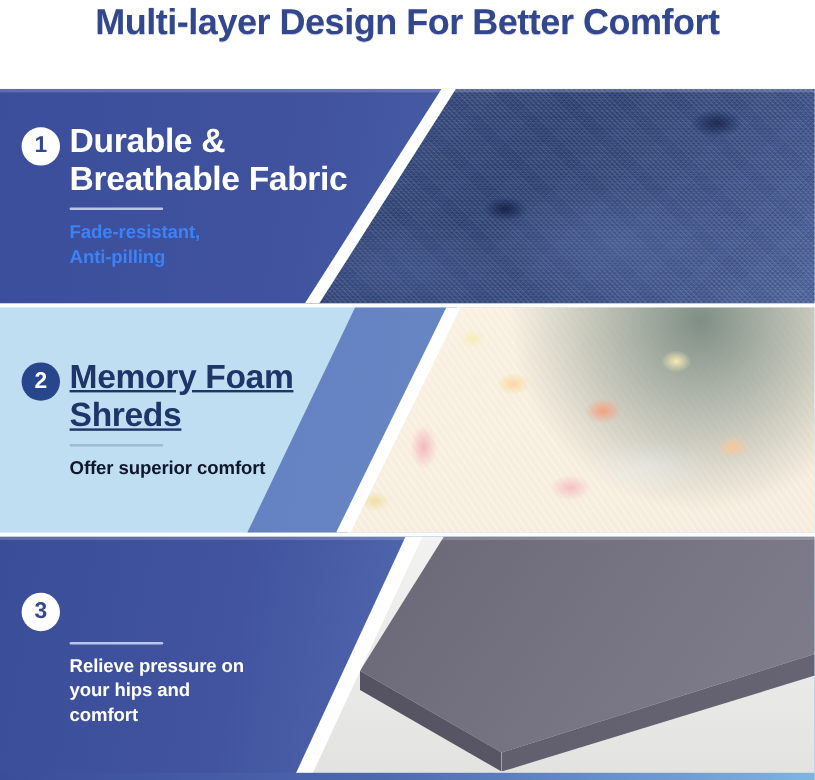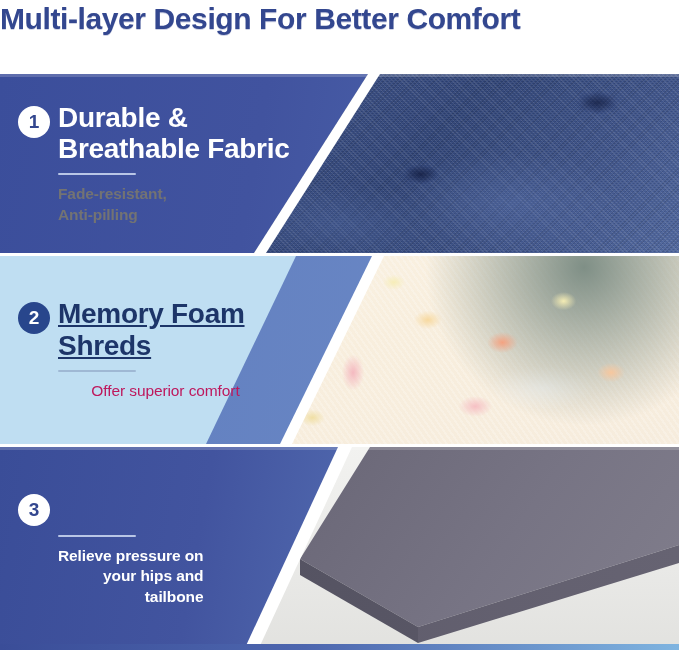--- a/index.html
+++ b/index.html
@@ -11,21 +11,21 @@
   }
   #infographic{
     position:relative;
     width:679px; height:650px;
     background:#ffffff;
   }
 
   
   .title-bar{
     position:absolute; left:0; top:0; width:679px; height:74px;
-    display:flex; align-items:flex-start; justify-content:flex-start;
+    display:flex; align-items:flex-start; justify-content:center;
     background:#ffffff;
   }
   .title-text{
     font-size:30px; font-weight:bold; letter-spacing:-0.4px;
     color:#33478f;
     white-space:nowrap;
     margin-top:2px;
     text-shadow:0 1px 0 rgba(120,130,180,.35);
   }
 
@@ -89,21 +89,21 @@
     clip-path:polygon(100% 0,100% 100%,256% 100%, 254px 100%, 368px 0);
   }
   #panel1 .wedge{
     background:#ffffff;
     clip-path:polygon(368px 0, 380px 0, 266px 179px, 254px 179px);
     z-index:4;
   }
   #panel1 .num-circle{ background:#ffffff; color:#33478f; }
   #panel1 .head-text{ color:#ffffff; }
   #panel1 .divider{ background:#b9c6e6; }
-  #panel1 .sub-text{ color:#737373; }
+  #panel1 .sub-text{ color:#3b82f6; }
 
   
   #panel2{ top:256px; height:188px; }
   #panel2 .bg{
     position:absolute; inset:0;
     background:#bfdef2;
   }
   
   #panel2 .band{
     position:absolute; inset:0;
@@ -137,21 +137,21 @@
     z-index:4;
   }
   #panel2 .wedge{
     background:#ffffff;
     clip-path:polygon(372px 0, 384px 0, 292px 188px, 280px 188px);
     z-index:5;
   }
   #panel2 .num-circle{ background:#28468c; color:#ffffff; }
   #panel2 .head-text{ color:#1d3569; }
   #panel2 .divider{ background:#9fb8d4; }
-  #panel2 .sub-text{ color:#be185d; font-weight:normal;text-align:center; }
+  #panel2 .sub-text{ color:#0f172a; font-weight:bold; }
 
   
   #panel3{ top:447px; height:203px; }
   #panel3 .bg{
     position:absolute; inset:0;
     background:linear-gradient(100deg,#3a4d98 0%,#42549f 30%,#5a76b8 68%,#6d8bc9 100%);
   }
   #panel3 .photo{
     background:
       
@@ -183,21 +183,21 @@
     z-index:6;
   }
   #panel3 .strip-bottom{
     position:absolute; left:0; bottom:0; width:679px; height:6px;
     background:linear-gradient(90deg,#3a4d98 0%,#4d66ae 45%,#7fb4e0 100%);
     z-index:7;
   }
   #panel3 .num-circle{ background:#ffffff; color:#33478f; }
   #panel3 .head-text{ color:#ffffff; }
   #panel3 .divider{ background:#b9c6e6; }
-  #panel3 .sub-text{ color:#ffffff;text-align:right; }
+  #panel3 .sub-text{ color:#ffffff; }
 
   
   .top-hl{
     position:absolute; left:0; top:0; width:679px; height:3px;
     background:rgba(255,255,255,.18); z-index:7;
   }
 </style>
 </head>
 <body>
 
@@ -254,18 +254,18 @@
     <div class="strip-bottom"></div>
     <div class="top-hl"></div>
     <div class="content">
       <div class="head-row">
         <div class="num-circle">3</div>
       </div>
       <div class="divider"></div>
       <div class="sub-text">
         <div>Relieve pressure on</div>
         <div>your hips and</div>
-        <div>tailbone</div>
+        <div>comfort</div>
       </div>
     </div>
   </section>
 
 </div>
 
 </body></html>

